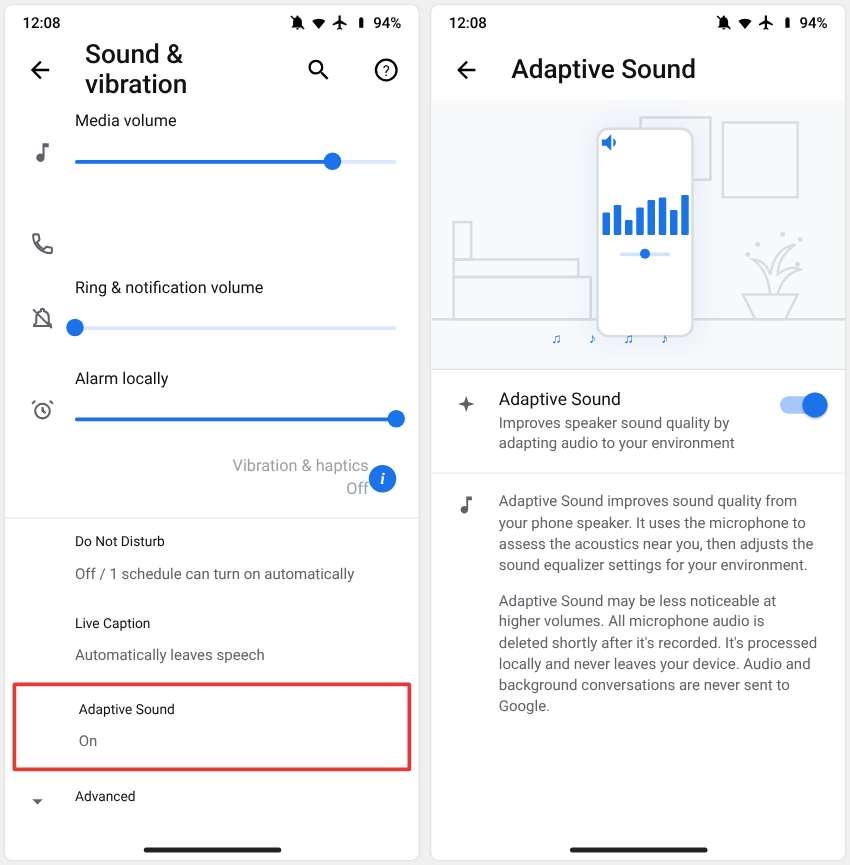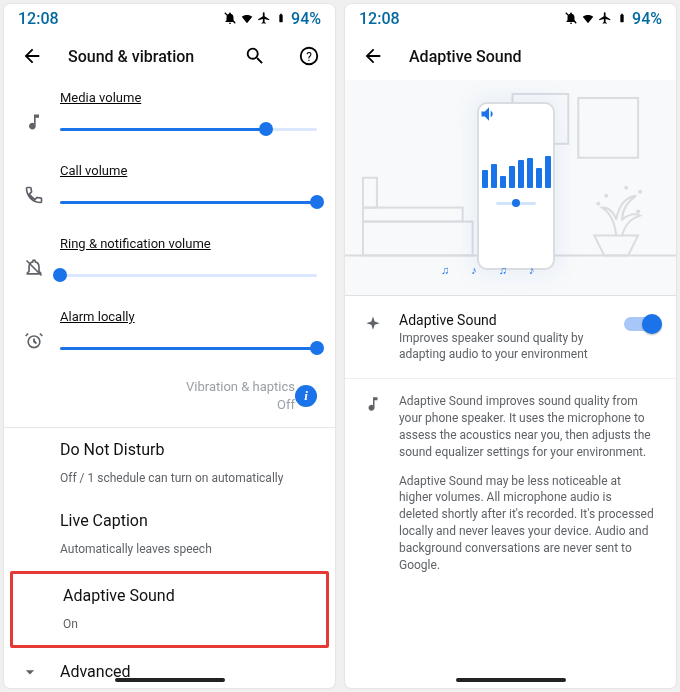--- a/index.html
+++ b/index.html
@@ -22,70 +22,70 @@
     display: flex;
     flex-direction: column;
     position: relative;
     box-shadow: 0 0 2px rgba(0,0,0,0.15);
   }
   .status-bar {
     height: 24px;
     display: flex;
     align-items: center;
     padding: 14px 14px;
-    font-size: 16px;
+    font-size: 12px;
     font-weight: 500;
-    color: #0369a1;
+    color: #000000;
   }
   .status-bar .right { margin-left: auto; display: flex; align-items: center; gap: 3px; }
   .status-bar .ico { width: 14px; height: 14px; display:inline-flex; align-items:center; justify-content:center; }
   .appbar {
     height: 48px;
     display: flex;
     align-items: center;
     padding: 0 8px 0 10px;
     gap: 18px;
   }
   .appbar .title {
-    font-size: 16px;
+    font-size: 21px;
     font-weight: 500;
     color: #111;
     flex: 1;
   }
   .appbar .iconbtn { width: 36px; height:36px; display:flex; align-items:center; justify-content:center; }
   .content { flex:1; overflow: hidden; }
   .divider { height: 1px; background: #e6e6e6; }
   
   .slider-row {
     display: flex;
     align-items: flex-start;
     padding: 10px 18px 8px 4px;
   }
   .slider-row .left-icon {
     width: 52px; display:flex; justify-content:center; padding-top: 22px; color:#5f6368;
   }
-  .slider-row .body { flex:1;text-decoration:underline; }
+  .slider-row .body { flex:1; }
   .slider-label {
     font-size: 13px; color:#111; margin-bottom: 8px;
   }
   .slider { position:relative; height: 32px; display:flex; align-items:center; }
   .track-bg { position:absolute; left:0; right:0; height:3px; background:#dbe7ff; border-radius:2px;}
   .track-fill { position:absolute; left:0; height:3px; background:#1a73e8; border-radius:2px; }
   .thumb { position:absolute; width:14px; height:14px; background:#1a73e8; border-radius:50%; transform: translateX(-50%); }
   .disabled-row { padding: 6px 18px 14px 56px; display:flex; align-items:center; }
   .disabled-row .txt { color:#9aa0a6; font-size:13px; line-height:1.35; flex:1;text-align:right;}
   .info-icon { width:22px; height:22px; border-radius:50%; background:#1a73e8; color:#fff; display:flex; align-items:center; justify-content:center; font-size:13px; font-weight:700; font-style: italic; font-family: Georgia, serif;}
   
   .list-item {
     padding: 12px 18px 12px 56px;
     position: relative;
   }
   .list-item.with-icon { padding-left: 56px; }
   .list-item .lead-icon { position:absolute; left:0; top:12px; width:52px; display:flex; justify-content:center; color:#5f6368;}
-  .list-item .primary { font-size: 16px; color:#111; }
+  .list-item .primary { font-size: 11px; color:#111; }
   .list-item .secondary { font-size: 12px; color:#5f6368; margin-top:12px; line-height:1.3;}
   .highlight-box {
     border: 3px solid #e53935;
     margin: 2px 6px;
     border-radius: 2px;
   }
   .nav-indicator { height: 4px; width: 110px; background:#222; border-radius: 2px; position:absolute; bottom:6px; left:50%; transform:translateX(-50%);}
   
   
   .illus {
@@ -195,28 +195,20 @@
             <div class="thumb" style="left:80%"></div>
         </div>
       </div>
     </div>
 
     <div class="slider-row">
       <div class="left-icon">
         <svg viewBox="0 0 24 24" width="20" height="20">
             <path fill="none" stroke="#5f6368" stroke-width="2" d="M6.6 10.8a15 15 0 006.6 6.6l2.2-2.2a1 1 0 011-.25 11.4 11.4 0 003.6.58 1 1 0 011 1V20a1 1 0 01-1 1A17 17 0 013 4a1 1 0 011-1h3.5a1 1 0 011 1 11.4 11.4 0 00.57 3.57 1 1 0 01-.25 1z"></path>
           </svg>
-      </div>
-      <div class="body">
-        <div class="slider-label">Call volume</div>
-        <div class="slider">
-          <div class="track-bg"></div>
-            <div class="track-fill" style="width:100%"></div>
-            <div class="thumb" style="left:100%"></div>
-        </div>
       </div>
     </div>
 
     <div class="slider-row">
       <div class="left-icon">
         <svg viewBox="0 0 24 24" width="20" height="20">
             <path fill="none" stroke="#5f6368" stroke-width="2" d="M18 16V11c0-3.07-1.64-5.64-4.5-6.32V4a1.5 1.5 0 00-3 0v.68C7.63 5.36 6 7.92 6 11v5l-2 2v1h16v-1z M3 3l18 18"></path>
           </svg>
       </div>
       <div class="body">

